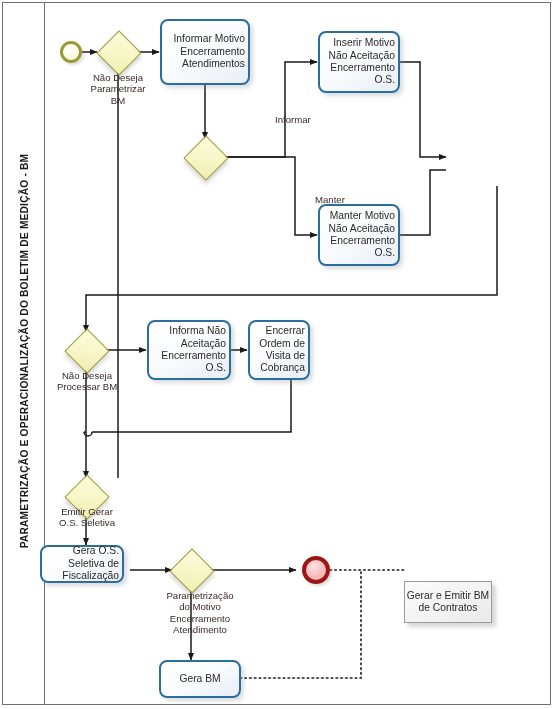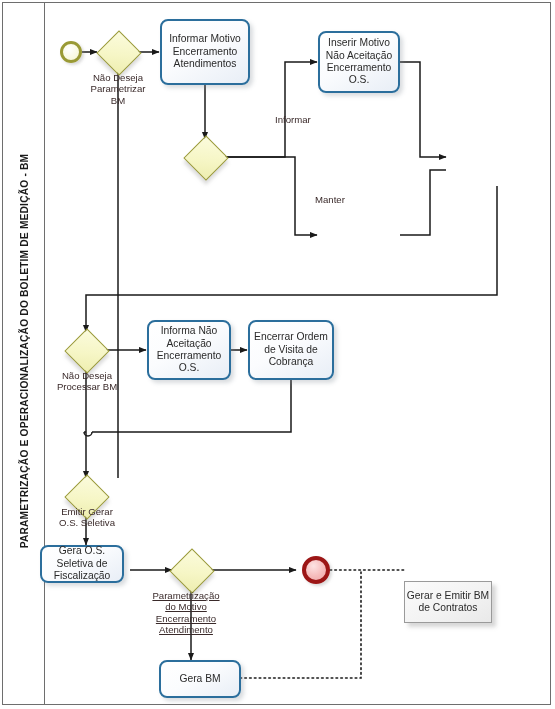--- a/index.html
+++ b/index.html
@@ -14,21 +14,21 @@
     display:flex;align-items:center;justify-content:center;
     font-size:10.2px;font-weight:bold;color:#1a1a1a;letter-spacing:.2px;white-space:nowrap;}
 
   
   .wires{position:absolute;left:0;top:0;width:555px;height:709px;}
 
   
   .task{position:absolute;box-sizing:border-box;border:2px solid #2b6e9c;border-radius:8px;
     background:linear-gradient(150deg,#ffffff 0%,#fbfcfe 45%,#e8eef6 100%);
     box-shadow:3px 3px 4px rgba(130,140,150,.30);
-    display:flex;align-items:center;justify-content:center;text-align:center;
+    display:flex;align-items:center;justify-content:center;text-align:right;
     font-size:10.3px;line-height:12.4px;color:#2a2a2a;padding:2px 3px;}
 
   
   .gw{position:absolute;width:36px;height:36px;}
   .gw .dia{position:absolute;left:3px;top:3px;width:30px;height:30px;
     background:linear-gradient(140deg,#fbfbdc 0%,#f6f6c6 55%,#eeeeb0 100%);
     border:1.6px solid #9a9a35;transform:rotate(45deg);
     box-shadow:3px 3px 4px rgba(150,150,150,.35);}
   .gw-label{position:absolute;text-align:center;font-size:9.6px;line-height:11.4px;color:#3a2a2a;white-space:pre-line;}
 
@@ -132,34 +132,35 @@
 
   <div class="gw" style="left:68px;top:478px;">
     <div class="dia"></div>
   </div>
   <div class="gw-label" style="left:36px;top:506px;width:102px;">Emitir Gerar
 O.S. Seletiva</div>
 
   <div class="gw" style="left:173px;top:552px;">
     <div class="dia"></div>
   </div>
-  <div class="gw-label" style="left:132px;top:590px;width:108px;text-decoration:underline;">Parametrização
+  <div class="gw-label" style="left:146px;top:590px;width:108px;">Parametrização
 do Motivo
 Encerramento
 Atendimento</div>
 
   <div class="task" style="left:160px;top:19px;width:90px;height:66px;">Informar Motivo Encerramento Atendimentos</div>
 
   <div class="task" style="left:318px;top:31px;width:82px;height:62px;">Inserir Motivo Não Aceitação Encerramento O.S.</div>
 
+  <div class="task" style="left:318px;top:204px;width:82px;height:62px;">Manter Motivo Não Aceitação Encerramento O.S.</div>
 
 
   <div class="task" style="left:147px;top:320px;width:84px;height:60px;">Informa Não Aceitação Encerramento O.S.</div>
 
-  <div class="task" style="left:248px;top:320px;width:86px;height:60px;">Encerrar Ordem de Visita de Cobrança</div>
+  <div class="task" style="left:248px;top:320px;width:62px;height:60px;">Encerrar Ordem de Visita de Cobrança</div>
 
   <div class="task" style="left:40px;top:545px;width:84px;height:38px;">Gera O.S. Seletiva de Fiscalização</div>
 
   <div class="task" style="left:159px;top:660px;width:82px;height:38px;">Gera BM</div>
 
   <div class="note" style="left:404px;top:551px;width:88px;height:42px;margin-top:30px;">Gerar e Emitir BM de Contratos</div>
 
   <div class="flow-label" style="left:275px;top:114px;">Informar</div>
   <div class="flow-label" style="left:283px;top:194px;margin-left:32px;">Manter</div>
 

